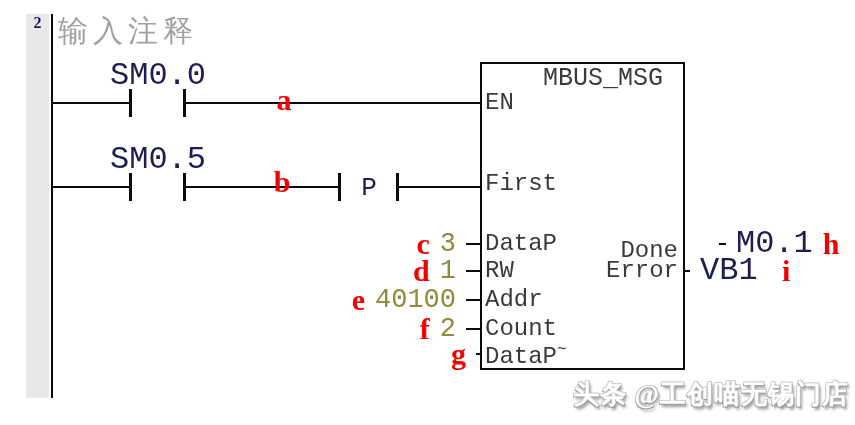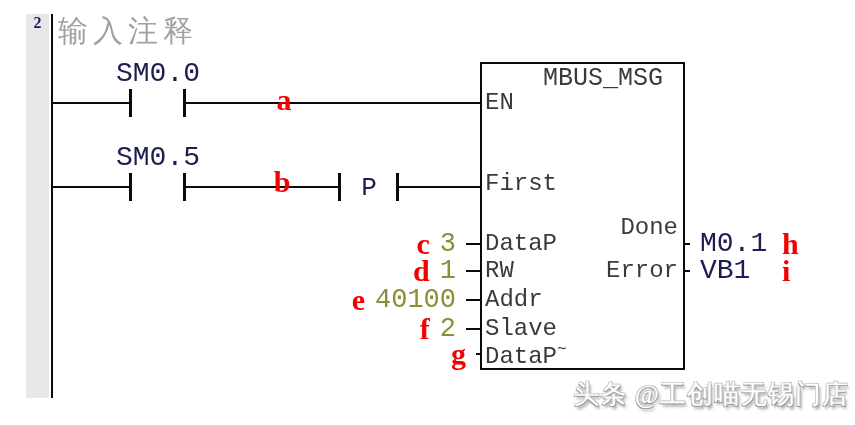--- a/index.html
+++ b/index.html
@@ -11,21 +11,21 @@
   
   .gutter{left:26px;top:14px;width:23px;height:384px;background:#e8e8e8;}
   .rail{left:51px;top:14px;width:2px;height:384px;background:#0a0a0a;}
   .netnum{left:27px;top:15px;width:21px;text-align:center;
     font-size:16px;font-weight:bold;color:#1b1b66;font-family:"Liberation Serif",serif;}
   .comment{left:58px;top:16px;font-size:30px;letter-spacing:5px;
     color:var(--comment-gray,#a2a2a2);font-family:"Liberation Serif","DejaVu Sans",serif;}
   
   .wire{height:2px;background:#0a0a0a;}
   .cbar{width:3px;height:28px;background:#0a0a0a;}
-  .operand{font-size:28px;color:var(--operand,#1d1d52);}
+  .operand{font-size:32px;color:var(--operand,#1d1d52);}
   .ctr{transform:translateX(-50%);}
   .pletter{font-size:26px;color:var(--operand,#1d1d52);}
   
   .block{left:480px;top:62px;width:201px;height:304px;border:2px solid #0a0a0a;background:#fff;}
   .blocktitle{left:480px;top:66px;width:246px;text-align:center;
     font-size:25px;color:var(--pin-label,#3a3a3a);}
   .pin{font-size:24px;color:var(--pin-label,#3a3a3a);}
   .pin-left{left:485px;text-align:center;}
   .pin-right{right:177px;text-align:right;}
   .pin sup{font-size:16px;}
@@ -36,21 +36,21 @@
   .tick-sm{width:4px;}
   .tick-out{width:7px;height:2px;background:#0a0a0a;flex:none;}
   .val{font-size:27px;color:var(--value-olive,#8d8d3b);}
   .redletter{font-size:30px;font-weight:bold;color:var(--annotation-red,#f40000);
     font-family:"Liberation Serif","DejaVu Serif",serif;}
   .outoperand{min-width:72px;}
   
   .ann-float{font-size:30px;font-weight:bold;color:var(--annotation-red,#f40000);
     font-family:"Liberation Serif","DejaVu Serif",serif;}
   
-  .watermark{right:6px;top:382px;font-size:26px;font-weight:normal;color:#ffffff;
+  .watermark{right:6px;top:382px;font-size:26px;font-weight:bold;color:#ffffff;
     font-family:"Liberation Serif","DejaVu Sans",serif;letter-spacing:1px;
     text-shadow:-1px -1px 0 #d2d2d2,1px -1px 0 #c4c4c4,-1px 1px 0 #a0a0a0,
       1px 1px 0 #9a9a9a,2px 3px 3px #8e8e8e;}
 </style>
 </head>
 <body>
 
 <div id="canvas">
 
   <div class="abs gutter"></div>
@@ -76,23 +76,23 @@
   <div class="abs cbar" style="left:396px;top:173px;"></div>
   <div class="abs pletter ctr" style="left:369px;top:175px;">P</div>
 
   <div class="abs block"></div>
   <div class="abs blocktitle">MBUS_MSG</div>
   <div class="abs pin pin-left" style="top:91px;">EN</div>
   <div class="abs pin pin-left" style="top:172px;">First</div>
   <div class="abs pin pin-left" style="top:232px;">DataP</div>
   <div class="abs pin pin-left" style="top:259px;">RW</div>
   <div class="abs pin pin-left" style="top:288px;">Addr</div>
-  <div class="abs pin pin-left" style="top:317px;">Slave</div>
+  <div class="abs pin pin-left" style="top:317px;">Count</div>
   <div class="abs pin pin-left" style="top:342px;"><span>DataP</span><sup>~</sup></div>
-  <div class="abs pin pin-right" style="top:216px;">Done</div>
+  <div class="abs pin pin-right" style="top:239px;">Done</div>
   <div class="abs pin pin-right" style="top:259px;">Error</div>
 
   <div class="abs inrow" style="top:226px;">
     <span class="redletter">c</span>
     <span class="val">3</span>
     <span class="tick"></span>
   </div>
   <div class="abs inrow" style="top:253px;">
     <span class="redletter">d</span>
     <span class="val">1</span>
@@ -106,21 +106,21 @@
   <div class="abs inrow" style="top:311px;">
     <span class="redletter">f</span>
     <span class="val">2</span>
     <span class="tick"></span>
   </div>
   <div class="abs inrow" style="top:336px;">
     <span class="redletter">g</span>
     <span class="tick tick-sm"></span>
   </div>
 
-  <div class="abs outrow" style="top:226px;">
+  <div class="abs outrow" style="top:226px;padding-left:36px;">
     <span class="tick-out"></span>
     <span class="operand outoperand">M0.1</span>
     <span class="redletter">h</span>
   </div>
   <div class="abs outrow" style="top:253px;">
     <span class="tick-out"></span>
     <span class="operand outoperand">VB1</span>
     <span class="redletter">i</span>
   </div>
 

